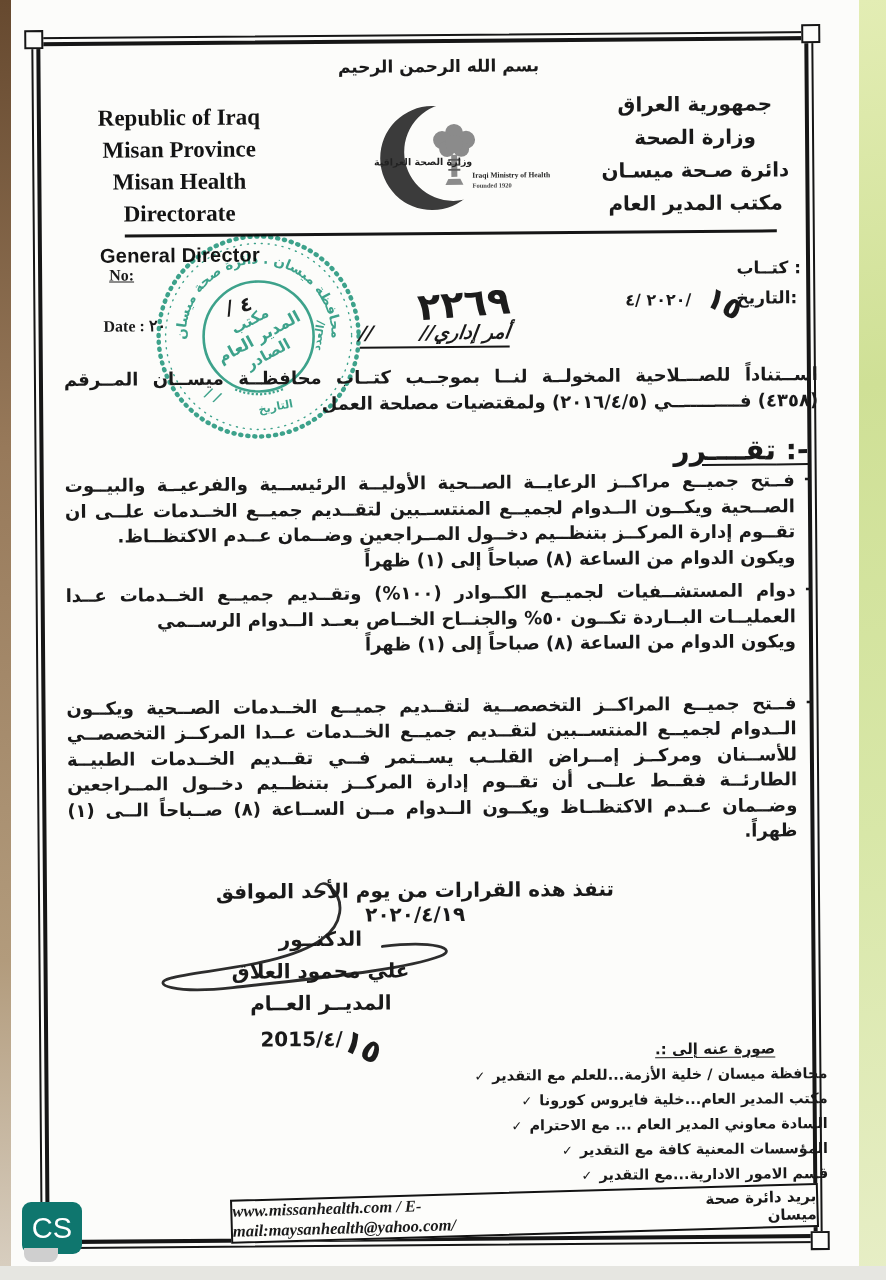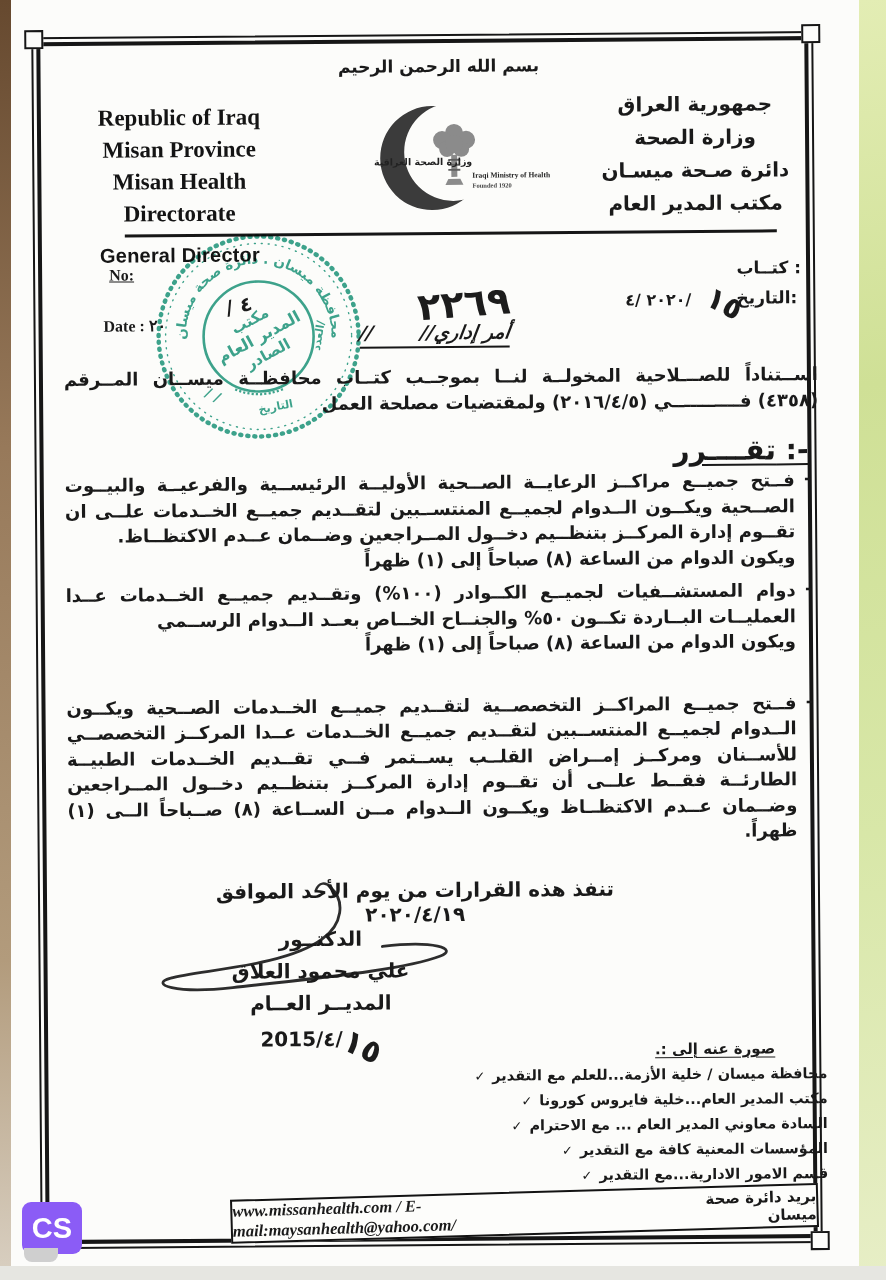--- a/index.html
+++ b/index.html
@@ -60,23 +60,23 @@
   .cc-block{position:absolute;right:62px;top:1042px;width:430px;direction:rtl;text-align:right;}
   .cc-head{font-size:15px;font-weight:800;text-decoration:underline;text-underline-offset:3px;margin-left:0;margin-right:52px;margin-bottom:4px;}
   .cc-item{font-size:14.5px;font-weight:600;line-height:25px;}
   .cc-check{font-weight:700;font-size:13px;margin-right:7px;}
   
   .footer-box{position:absolute;left:226px;top:1192px;width:584px;height:40px;border:2.5px solid #131313;
               transform:rotate(-1.2deg);display:flex;align-items:center;justify-content:center;gap:7px;direction:rtl;background:#fdfdfb;}
   .footer-ar{font-size:15px;font-weight:800;}
   .footer-en{font-family:"Liberation Serif","DejaVu Serif",serif;font-style:italic;font-weight:700;font-size:16.5px;direction:ltr;}
   
-  .cs-box{position:absolute;left:22px;top:1202px;width:60px;height:52px;background:#8b5cf6;border-radius:9px;
+  .cs-box{position:absolute;left:22px;top:1202px;width:60px;height:52px;background:#0f766e;border-radius:9px;
           display:flex;align-items:center;justify-content:center;color:#fff;
-          font-family:"Liberation Sans",sans-serif;font-weight:700;font-size:29px;z-index:9;}
+          font-family:"Liberation Sans",sans-serif;font-weight:400;font-size:29px;z-index:9;}
   .cs-tab{position:absolute;left:24px;top:1248px;width:34px;height:14px;background:#cfcfcf;border-radius:0 0 8px 8px;z-index:9;}
   .wm-text{position:absolute;left:98px;top:1208px;font-family:"Liberation Sans",sans-serif;font-weight:400;
            font-size:35px;color:#b9b9b9;letter-spacing:.5px;z-index:9;}
 </style>
 </head>
 <body>
 
 <div class="paper">
   <div class="edge-left"></div>
   <div class="edge-right"></div>

